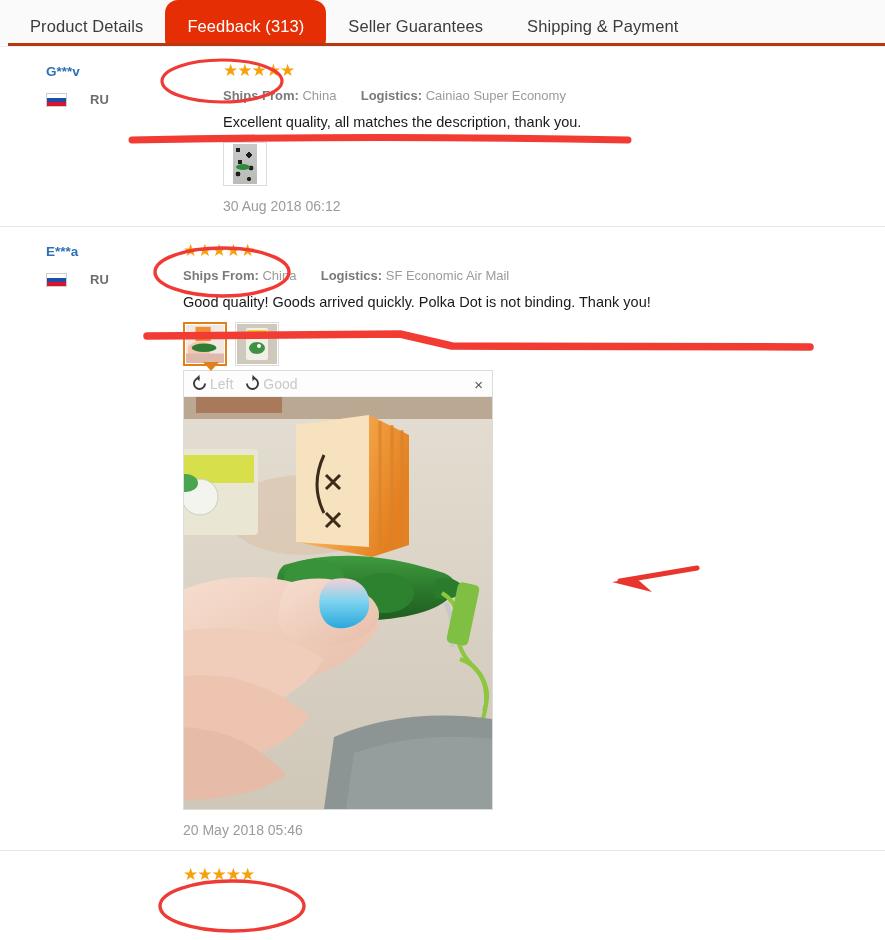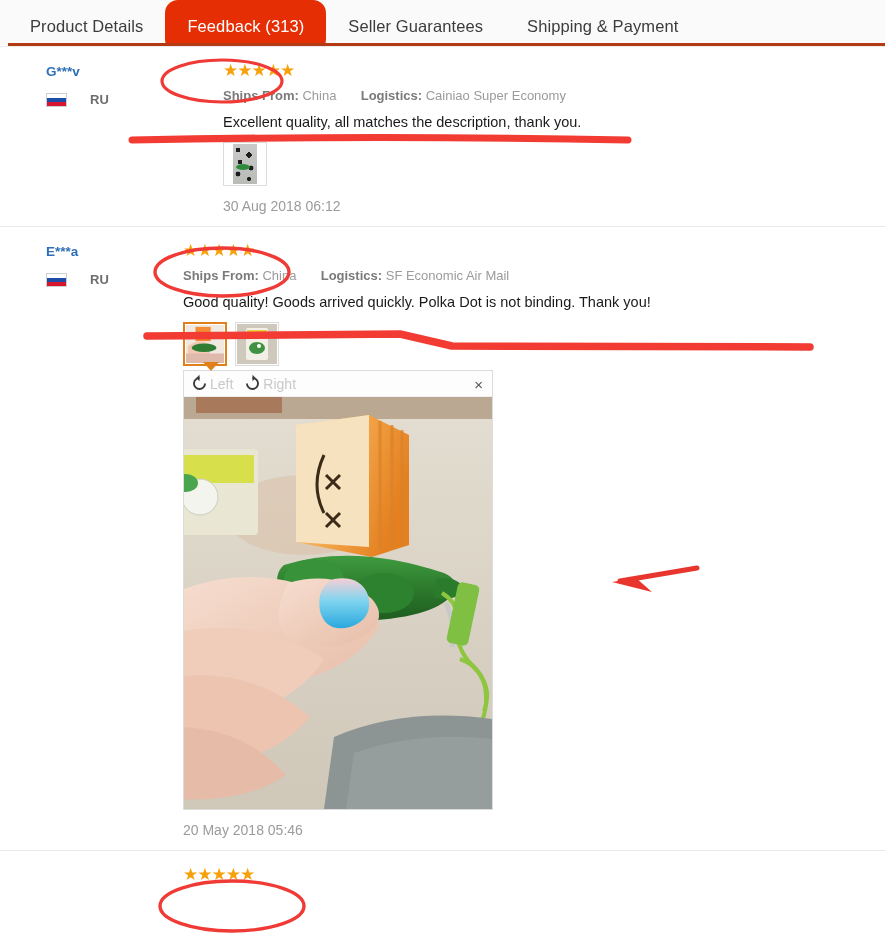--- a/index.html
+++ b/index.html
@@ -358,21 +358,21 @@
                 <path d="M12 5a7 7 0 1 0 7 7" fill="none" stroke="#3a3a3a" stroke-width="2.4"></path>
                 <path d="M12 5 L12 1 L8 5 L12 9 Z" fill="#3a3a3a"></path>
               </svg>
               <span>Left</span>
             </div>
             <div class="rot">
               <svg width="19" height="19" viewBox="0 0 24 24">
                 <path d="M12 5a7 7 0 1 1-7 7" fill="none" stroke="#3a3a3a" stroke-width="2.4"></path>
                 <path d="M12 5 L12 1 L16 5 L12 9 Z" fill="#3a3a3a"></path>
               </svg>
-              <span>Right</span>
+              <span>Good</span>
             </div>
             <div class="viewer-close">×</div>
           </div>
 
           <div class="viewer-img">
             <svg width="308" height="412" viewBox="0 0 308 412">
               <defs>
                 <linearGradient id="tbl" x1="0" y1="0" x2="0" y2="1">
                   <stop offset="0" stop-color="#e4ded2"></stop>
                   <stop offset="1" stop-color="#cfc7b8"></stop>

